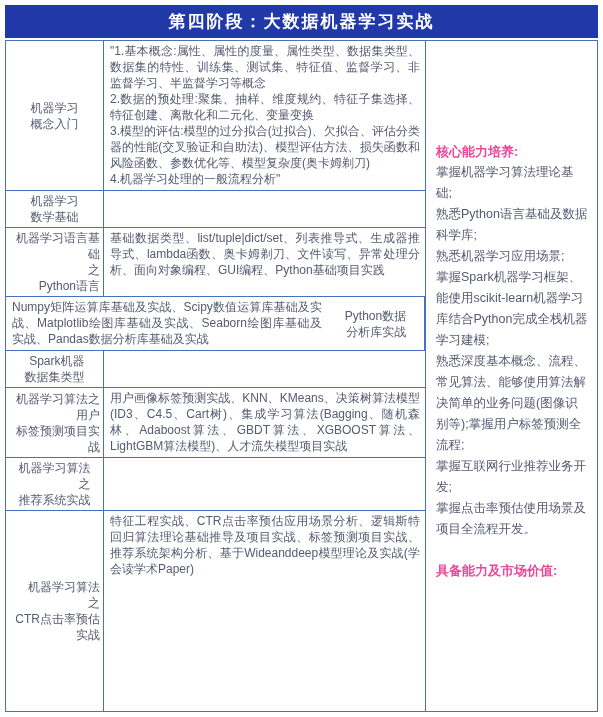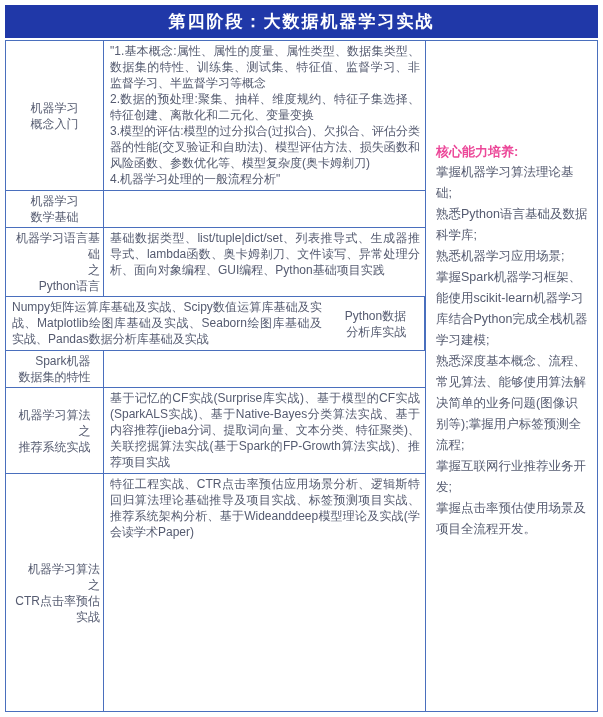--- a/index.html
+++ b/index.html
@@ -87,29 +87,33 @@
       </div>
 
       <div class="row">
         <div class="cell content">Numpy矩阵运算库基础及实战、Scipy数值运算库基础及实战、Matplotlib绘图库基础及实战、Seaborn绘图库基础及实战、Pandas数据分析库基础及实战</div>
         <div class="cell label">Python数据
 分析库实战</div>
       </div>
 
       <div class="row">
         <div class="cell label">Spark机器
-数据集的特性</div>
+数据集类型</div>
       </div>
 
+      <div class="row">
+        <div class="cell label">机器学习算法之用户
+标签预测项目实战</div>
+        <div class="cell content">用户画像标签预测实战、KNN、KMeans、决策树算法模型(ID3、C4.5、Cart树)、集成学习算法(Bagging、随机森林、Adaboost算法、GBDT算法、XGBOOST算法、LightGBM算法模型)、人才流失模型项目实战</div>
+      </div>
 
       <div class="row">
         <div class="cell label">机器学习算法
 之
 推荐系统实战</div>
-        <div class="cell content">基于记忆的CF实战(Surprise库实战)、基于模型的CF实战(SparkALS实战)、基于Native-Bayes分类算法实战、基于内容推荐(jieba分词、提取词向量、文本分类、特征聚类)、关联挖掘算法实战(基于Spark的FP-Growth算法实战)、推荐项目实战</div>
       </div>
 
       <div class="row">
         <div class="cell label">机器学习算法
 之
 CTR点击率预估实战</div>
         <div class="cell content">特征工程实战、CTR点击率预估应用场景分析、逻辑斯特回归算法理论基础推导及项目实战、标签预测项目实战、推荐系统架构分析、基于Wideanddeep模型理论及实战(学会读学术Paper)</div>
       </div>
 
     </div>
@@ -119,18 +123,19 @@
         <h3>核心能力培养:</h3>
         <p>掌握机器学习算法理论基础;
 熟悉Python语言基础及数据科学库;
 熟悉机器学习应用场景;
 掌握Spark机器学习框架、能使用scikit-learn机器学习库结合Python完成全栈机器学习建模;
 熟悉深度基本概念、流程、常见算法、能够使用算法解决简单的业务问题(图像识别等);掌握用户标签预测全流程;
 掌握互联网行业推荐业务开发;
 掌握点击率预估使用场景及项目全流程开发。</p>
       </section>
       <section>
+        <h3>具备能力及市场价值:</h3>
       </section>
 
     </aside>
 
   </div>
 </div>
 
 </body></html>

